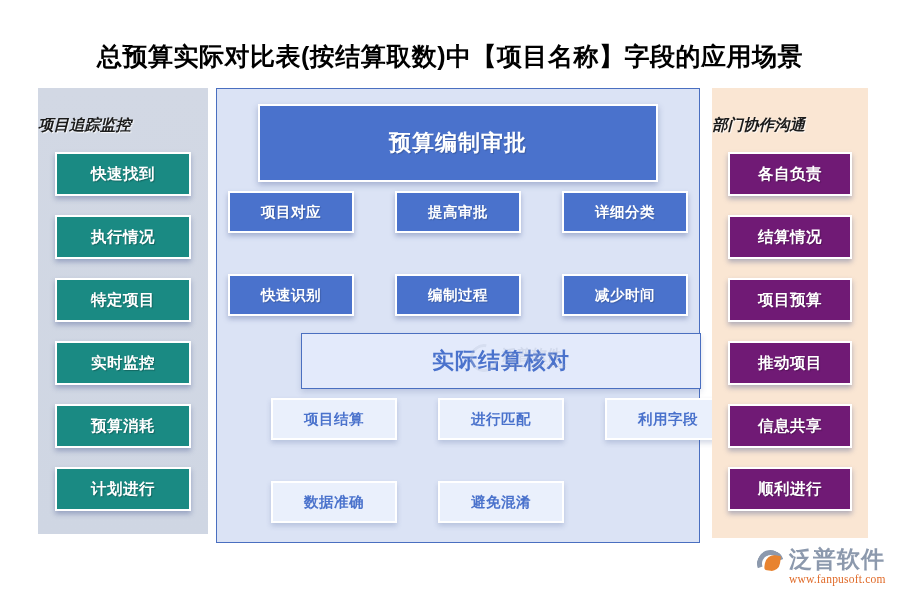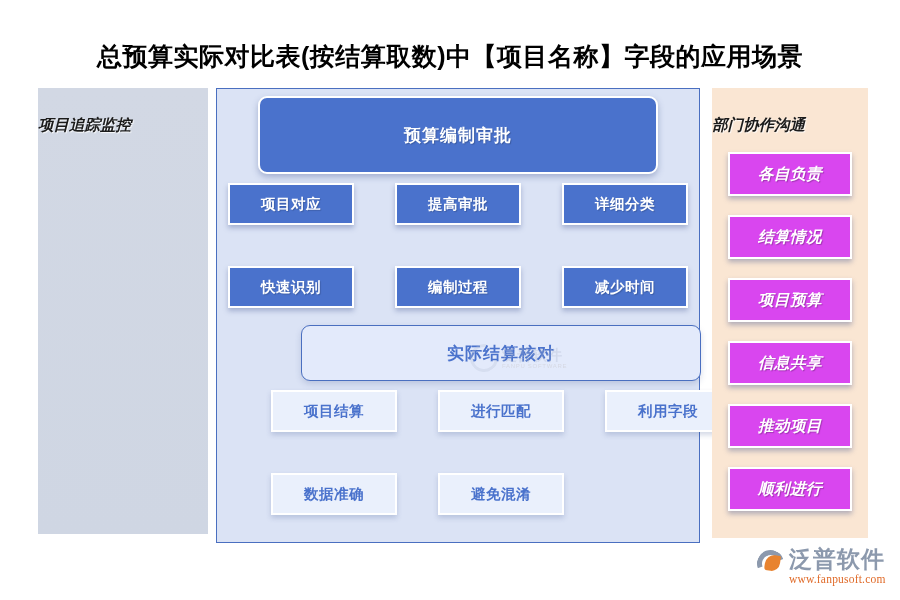--- a/index.html
+++ b/index.html
@@ -92,43 +92,42 @@
     justify-content: center;
     font-size: 15.5px;
     font-weight: bold;
     color: #ffffff;
     border: 2px solid #ffffff;
     box-shadow: 0 3px 5px rgba(60,80,140,0.38);
     text-shadow: 1px 1px 1px rgba(0,0,0,0.25);
     letter-spacing: 0.5px;
   }
   .side-tile.teal   { background: #1a8a83; }
-  .side-tile.orange { background: #d946ef; font-style: italic; }
+  .side-tile.orange { background: #701a75; }
   .side-tile:last-child { margin-bottom: 0; }
 
   #right-panel .side-tiles { top: 64px; }
   #right-panel .side-tile { width: 124px; }
 
   
   .center-group { position: absolute; left: 0; width: 100%; }
   #group-budget   { top: 7px; }
   #group-settle   { top: 236px; padding-left: 43px; }
 
   .group-header {
     box-sizing: border-box;
-    margin: 0 auto;
+    margin: 8px auto;
     width: 400px;
     height: 78px;
     display: flex;
     align-items: center;
     justify-content: center;
-    font-size: 17px;
+    font-size: 22px;
     font-weight: bold;
     letter-spacing: 1px;
-    border-radius: 9px;
   }
   .group-header.solid {
     background: #4a72cc;
     color: #ffffff;
     border: 2px solid #ffffff;
     box-shadow: 0 3px 6px rgba(60,80,140,0.35);
     text-shadow: 1px 1px 1px rgba(0,0,0,0.20);
   }
   .group-header.outline {
     background: #e3eafb;
@@ -242,20 +241,28 @@
     letter-spacing: 0.2px;
   }
 </style>
 </head>
 <body>
 
 <div id="page-title">总预算实际对比表(按结算取数)中【项目名称】字段的应用场景</div>
 
 <div class="panel" id="left-panel">
   <div class="col-header" id="left-header">项目追踪监控</div>
+  <div class="side-tiles">
+    <div class="side-tile teal">快速找到</div>
+    <div class="side-tile teal">执行情况</div>
+    <div class="side-tile teal">特定项目</div>
+    <div class="side-tile teal">实时监控</div>
+    <div class="side-tile teal">预算消耗</div>
+    <div class="side-tile teal">计划进行</div>
+  </div>
 </div>
 
 <div class="panel" id="center-panel">
 
   <div class="center-group" id="group-budget">
     <div class="group-header solid">预算编制审批</div>
     <div class="tile-grid">
       <div class="ctile solid">项目对应</div>
       <div class="ctile solid">提高审批</div>
       <div class="ctile solid">详细分类</div>
@@ -277,22 +284,22 @@
   </div>
 
 </div>
 
 <div class="panel" id="right-panel">
   <div class="col-header" id="right-header">部门协作沟通</div>
   <div class="side-tiles">
     <div class="side-tile orange">各自负责</div>
     <div class="side-tile orange">结算情况</div>
     <div class="side-tile orange">项目预算</div>
+    <div class="side-tile orange">推动项目</div>
     <div class="side-tile orange">信息共享</div>
-    <div class="side-tile orange">推动项目</div>
     <div class="side-tile orange">顺利进行</div>
   </div>
 </div>
 
 <div id="watermark">
   <div class="wm-mark"></div>
   <div class="wm-text">
     <div class="wm-cn">泛普软件</div>
     <div class="wm-en">FANPU SOFTWARE</div>
   </div>

